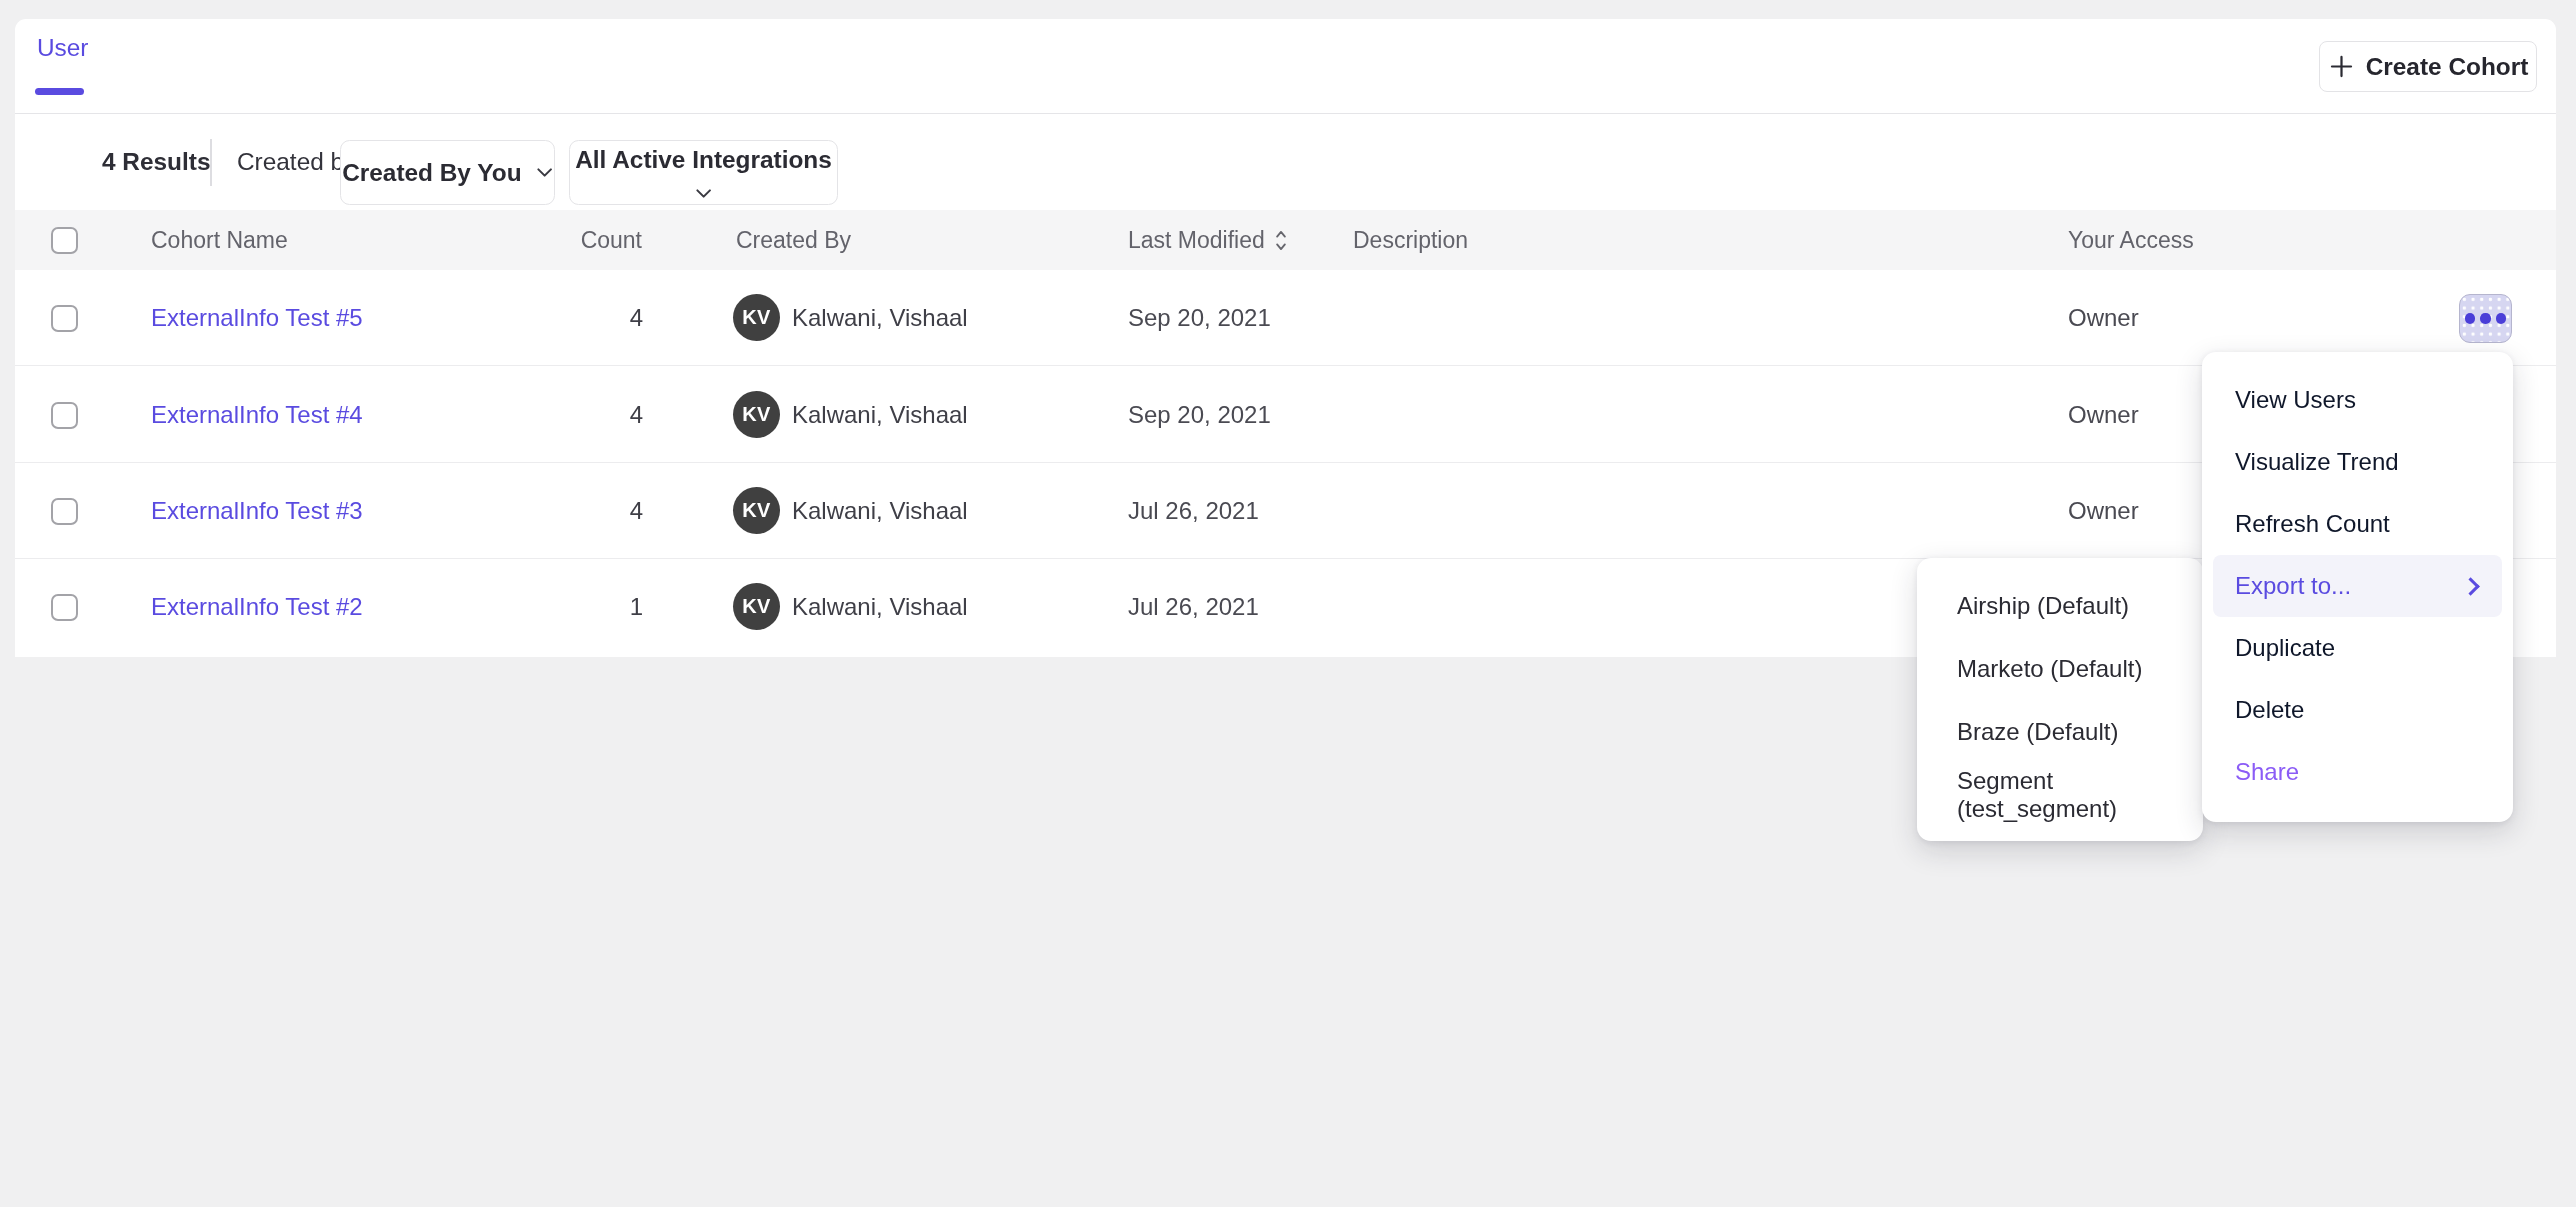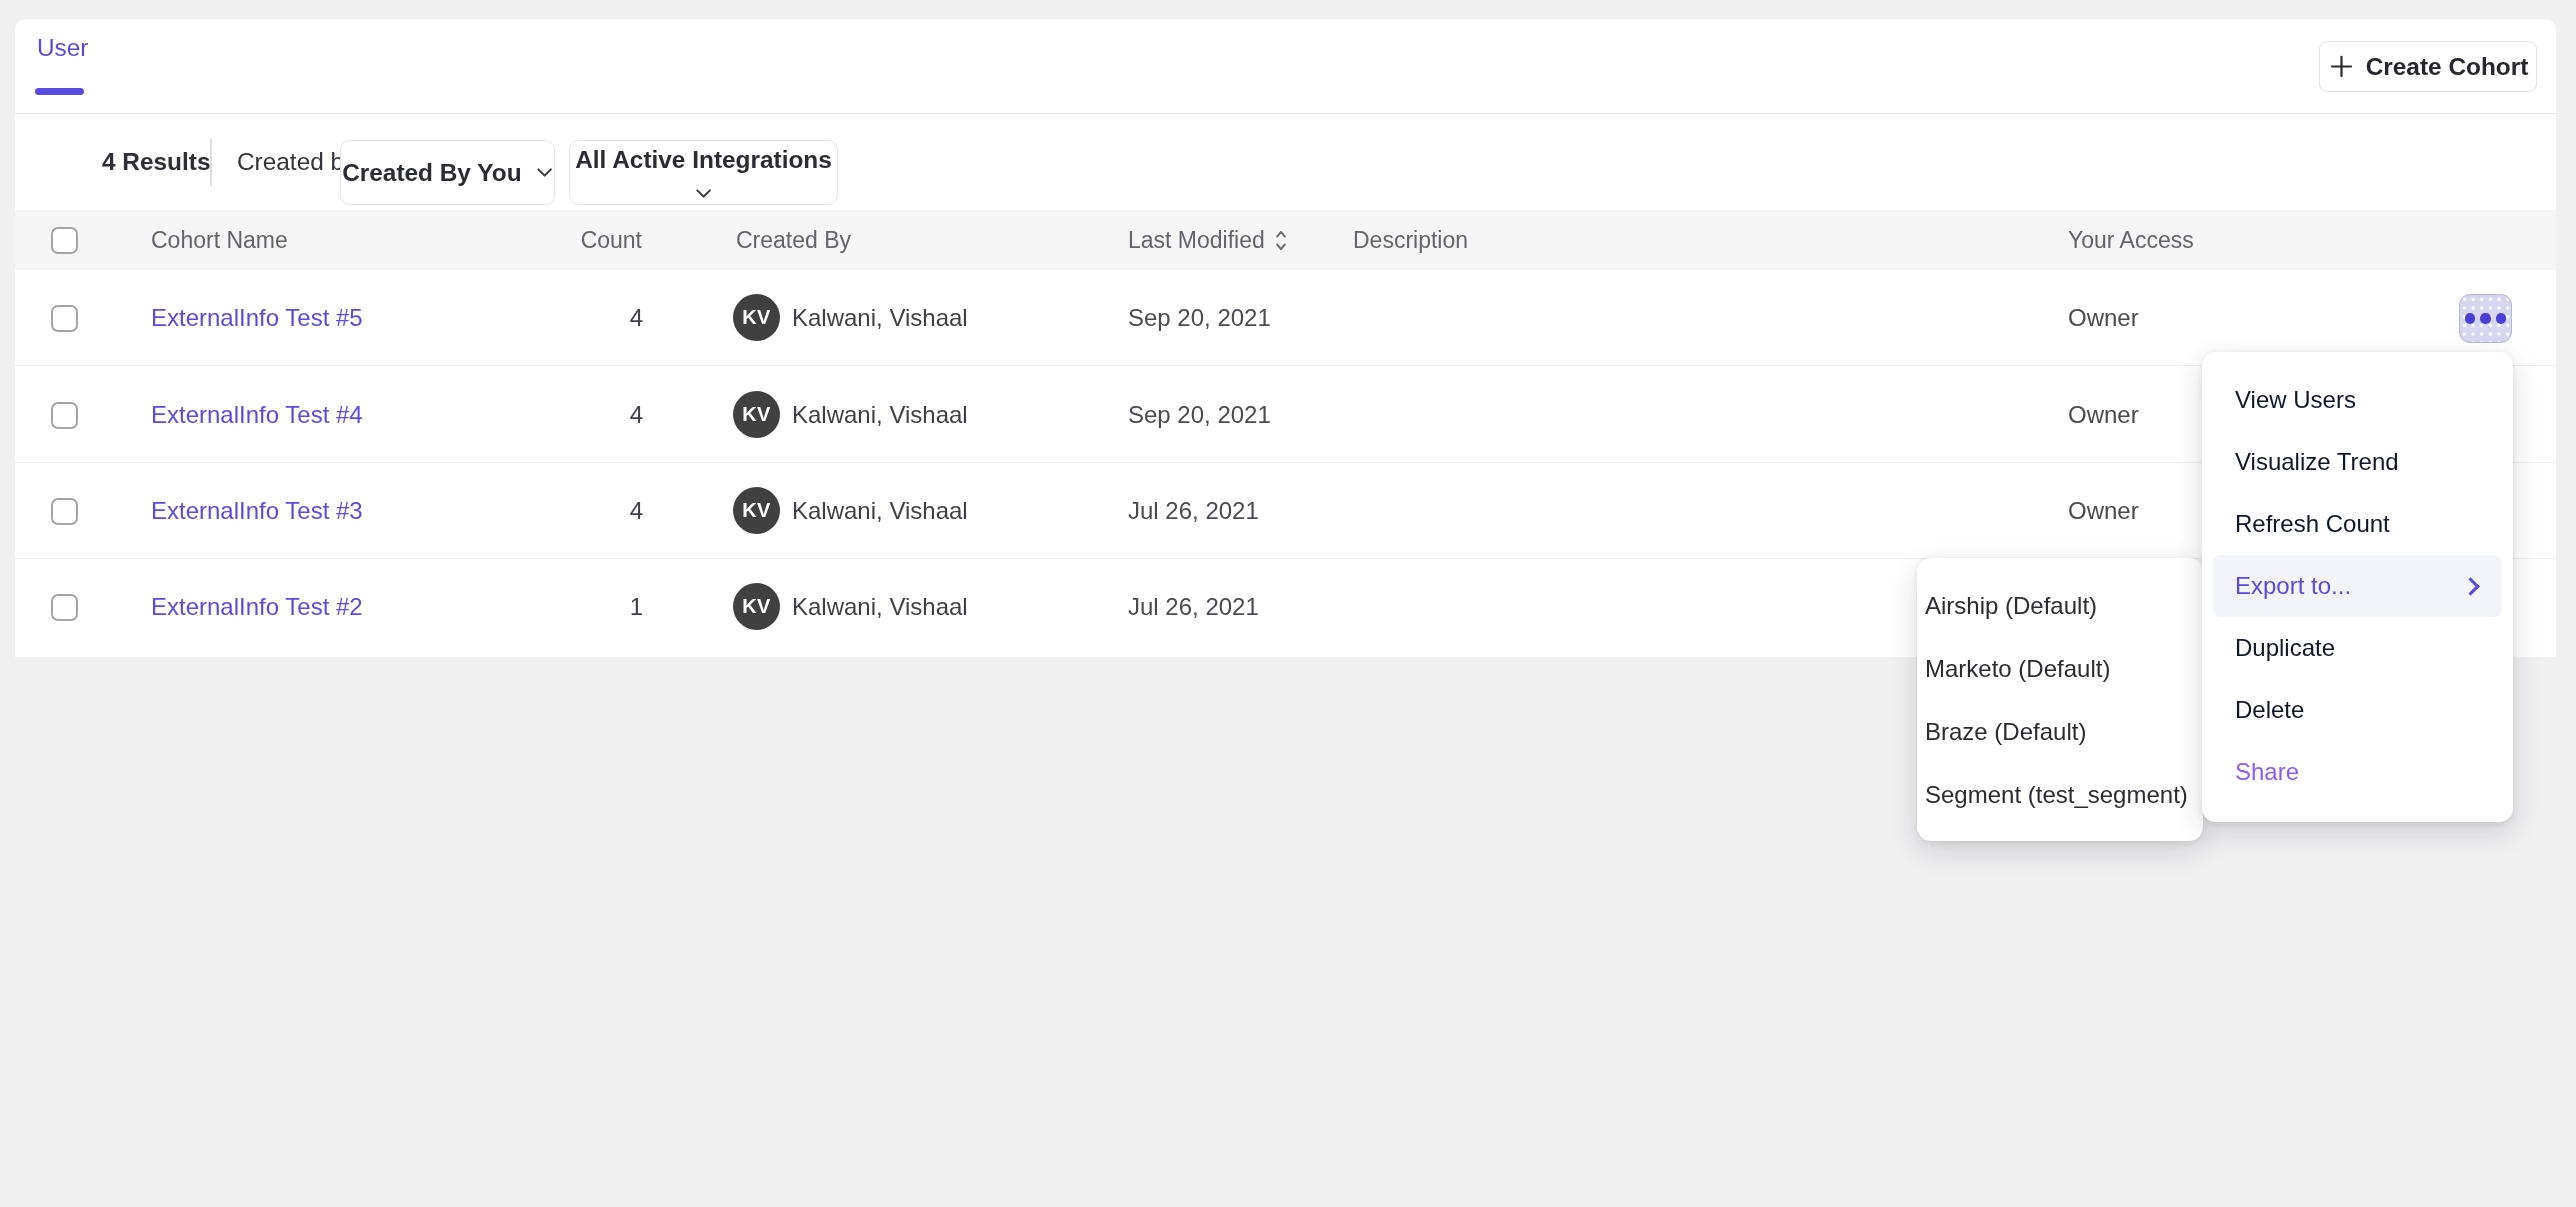--- a/index.html
+++ b/index.html
@@ -79,21 +79,21 @@
   .mi{height:62px;display:flex;align-items:center;padding-left:33px;font-size:24px;
       color:#0f172a;cursor:pointer;box-sizing:border-box;}
   .mi.active{margin:0 11px;padding-left:22px;padding-right:20.5px;background:#f3f3fa;border-radius:8px;
              color:#5a4be0;justify-content:space-between;}
   .mi.disabled{color:#8b5cf6;cursor:default;}
   .chev-right{width:10.2px;height:10.2px;border-top:3.2px solid #5a4be0;border-right:3.2px solid #5a4be0;
               transform:rotate(45deg);margin-right:4.7px;}
   .submenu{position:absolute;left:1917px;top:558px;width:286px;height:283px;background:#fff;
            border-radius:14px;box-shadow:0 9.5px 28px rgba(30,30,50,.16),0 1.6px 6.3px rgba(30,30,50,.08);
            padding:16px 0;box-sizing:border-box;z-index:19;}
-  .smi{height:63px;display:flex;align-items:center;padding-left:8px;font-size:24px;
+  .smi{height:63px;display:flex;align-items:center;padding-left:40px;font-size:24px;
        color:#2b2b33;cursor:pointer;box-sizing:border-box;}
 
   svg{display:block;}
 </style>
 </head>
 <body>
 
 <div class="stage">
 
   <div class="card"></div>

